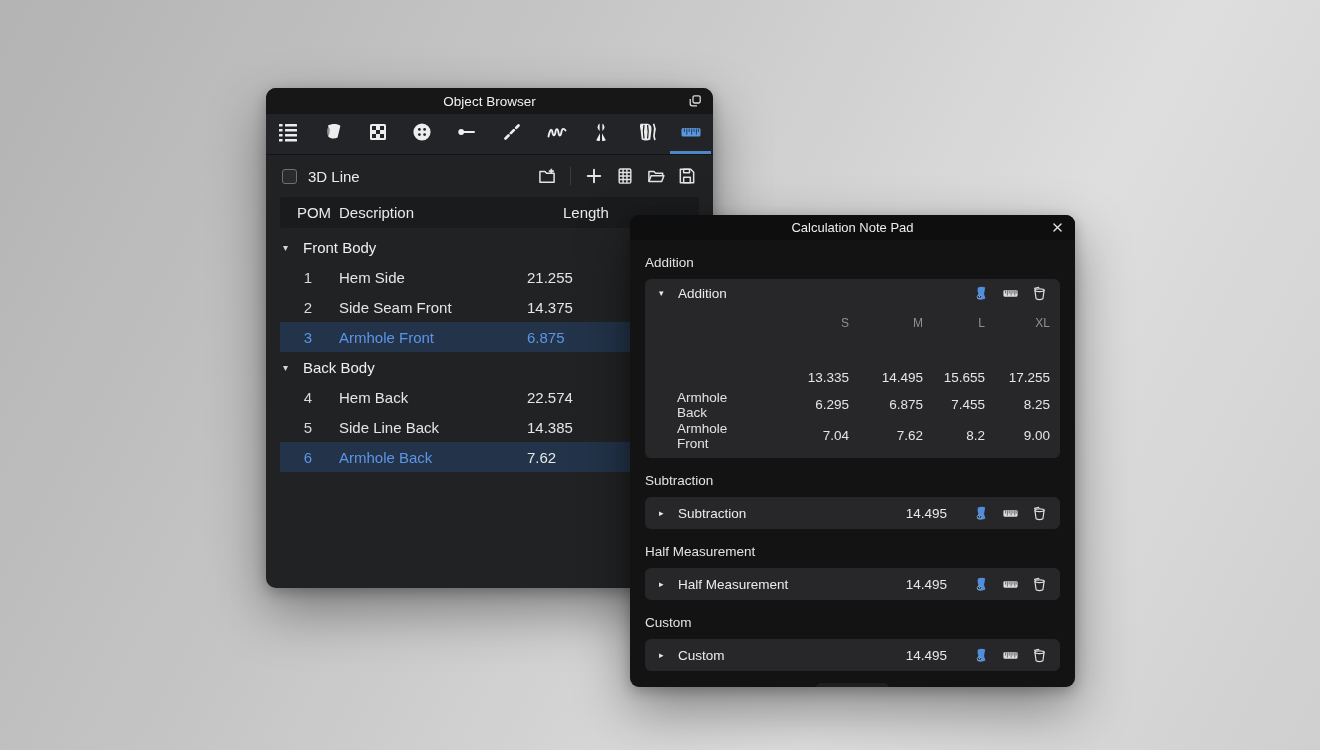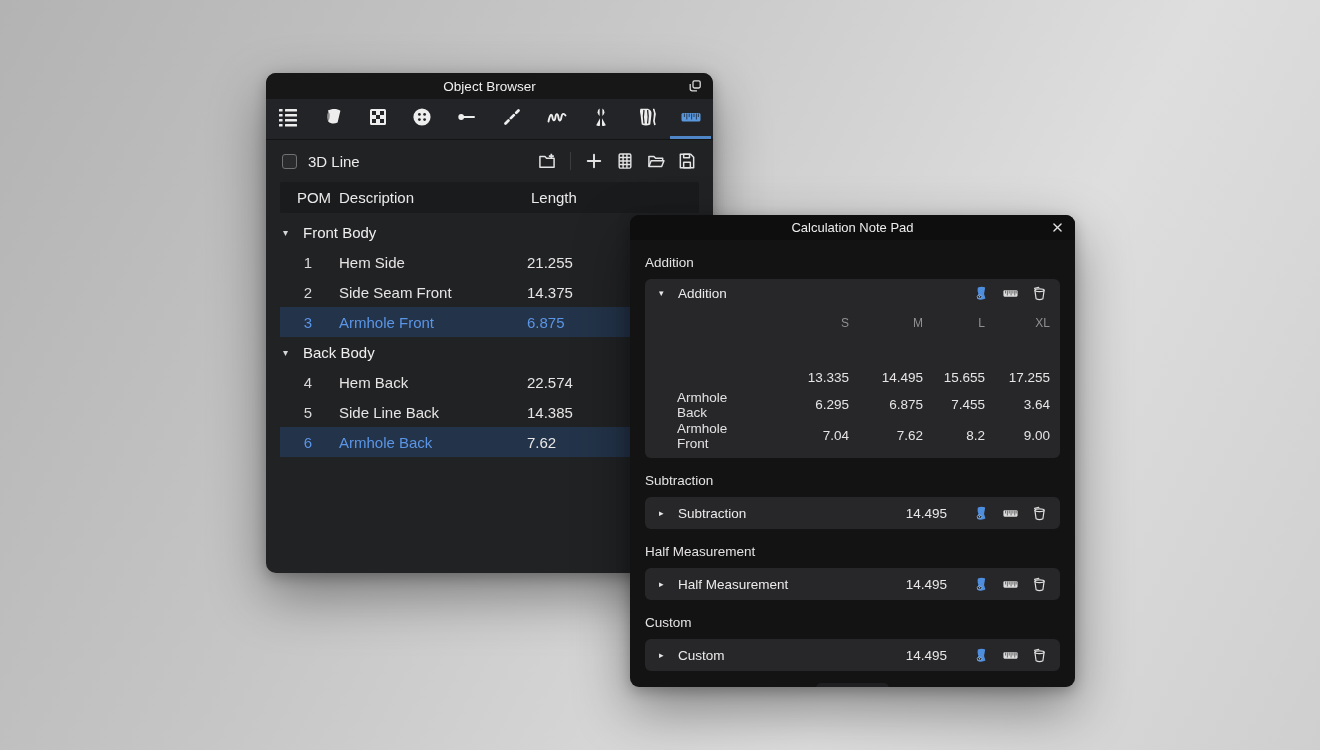--- a/index.html
+++ b/index.html
@@ -6,38 +6,38 @@
   html,body { width:1320px; height:750px; }
   body {
     font-family:"Liberation Sans", sans-serif;
     background:linear-gradient(118deg,#b3b3b3 0%,#c6c6c6 35%,#dedede 70%,#cfcfcf 100%);
     position:relative; overflow:hidden; color:#e8e8e8;
     -webkit-font-smoothing:antialiased;
   }
   .window { position:absolute; border-radius:10px; box-shadow:0 22px 55px rgba(0,0,0,.40), 0 4px 14px rgba(0,0,0,.25); overflow:hidden; }
 
   
-  #object-browser { left:266px; top:73px; width:447px; height:500px; background:#212224; z-index:1; }
+  #object-browser { left:266px; top:88px; width:447px; height:500px; background:#212224; z-index:1; }
   .ob-titlebar { height:26px; background:#171717; display:flex; align-items:center; justify-content:center; position:relative; font-size:13.5px; color:#f0f0f0; }
   .ob-restore { position:absolute; right:10px; top:5px; width:16px; height:16px; color:#dcdcdc; cursor:pointer; }
   .ob-tabbar { height:41px; background:#232427; display:flex; border-bottom:1px solid #141414; }
   .ob-tab { flex:1; display:flex; align-items:center; justify-content:center; color:#ededed; position:relative; cursor:pointer; }
   .ob-tab svg { width:24px; height:24px; }
   .ob-tab.selected { color:#5b97dd; }
   .ob-tab.selected::after { content:""; position:absolute; left:2px; right:2px; bottom:0; height:3px; background:#4f86c8; }
   .ob-listheader { height:42px; display:flex; align-items:center; padding:0 16px; }
   .ob-checkbox { width:15px; height:15px; border:1.5px solid #707070; border-radius:3px; background:#2a2b2d; cursor:pointer; }
   .ob-listheader .lbl { font-size:15px; margin-left:11px; color:#eceaea;text-align:center; }
   .ob-actions { margin-left:auto; display:flex; align-items:center; gap:11px; color:#e3e3e3; }
   .ob-actions svg { width:20px; height:20px; display:block; cursor:pointer; }
   .ob-actions .sep { width:1px; height:18px; background:#3c3c3c; margin:0 2px; }
   .ob-colheader { height:31px; margin:0 14px; background:#1a1b1d; display:grid; grid-template-columns:56px 190px 1fr; align-items:center; font-size:15px; color:#e9e9e9; border-radius:2px; }
   .ob-colheader .c-pom { padding-left:12px;text-align:center; }
   .ob-colheader .c-desc { padding-left:3px; }
-  .ob-colheader .c-len { padding-left:5px; }
+  .ob-colheader .c-len { padding-left:5px;margin-left:32px; }
   .ob-group { height:30px; margin:0 14px; display:flex; align-items:center; padding-left:3px; font-size:15px; color:#f0eeee; cursor:pointer; }
   .ob-group .tri { font-size:10px; color:#d6d6d6; width:20px; }
   .ob-row { height:30px; margin:0 14px; display:grid; grid-template-columns:56px 190px 1fr; align-items:center; font-size:15px; color:#e6e4e4; cursor:pointer; }
   .ob-row .c-pom { text-align:center; color:#d9d7d7; }
   .ob-row .c-desc { padding-left:3px; }
   .ob-row .c-len { padding-left:1px; }
   .ob-row.selected { background:#233349; }
   .ob-row.selected .c-pom, .ob-row.selected .c-desc, .ob-row.selected .c-len { color:#5b95e6; }
   .ob-row.selected .c-len.len-white { color:#e8e8e8; }
 
@@ -310,21 +310,21 @@
         <span class="cell">13.335</span>
         <span class="cell">14.495</span>
         <span class="cell">15.655</span>
         <span class="cell">17.255</span>
       </div>
       <div class="size-grid sg-row">
         <span class="rowlbl">Armhole Back</span>
         <span class="cell">6.295</span>
         <span class="cell">6.875</span>
         <span class="cell">7.455</span>
-        <span class="cell">3.64</span>
+        <span class="cell">8.25</span>
       </div>
       <div class="size-grid sg-row">
         <span class="rowlbl">Armhole Front</span>
         <span class="cell">7.04</span>
         <span class="cell">7.62</span>
         <span class="cell">8.2</span>
         <span class="cell">9.00</span>
       </div>
     </div>
 

